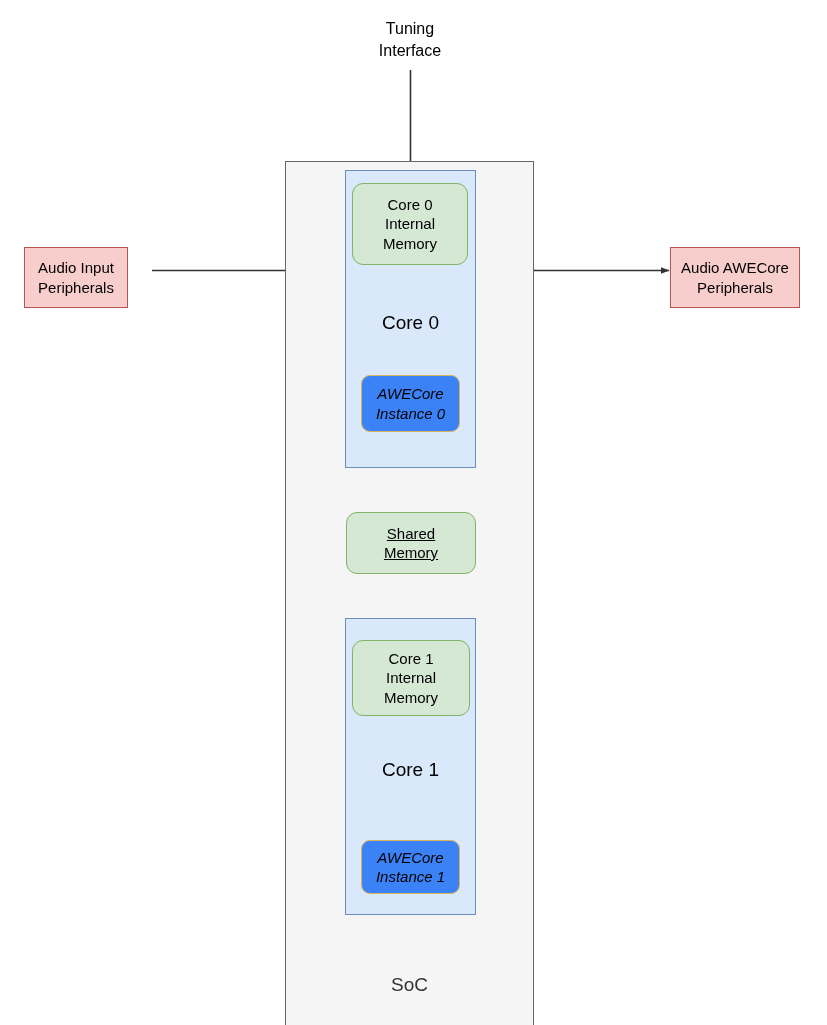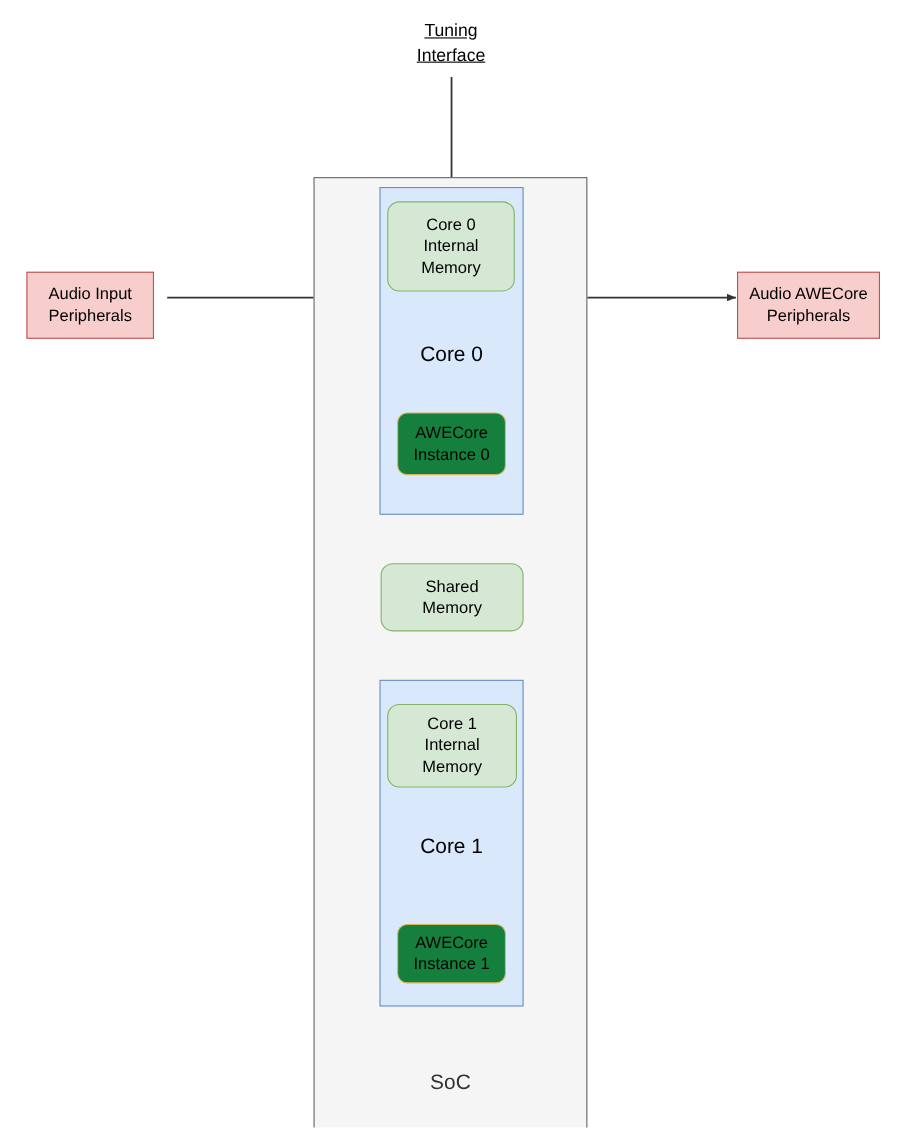--- a/index.html
+++ b/index.html
@@ -85,55 +85,56 @@
     color: #000;
   }
   #core0-mem { left: 352px; top: 183px; width: 116px; height: 82px; }
   #core1-mem { left: 352px; top: 640px; width: 118px; height: 76px; }
   #shared-mem {
     left: 346px; top: 512px; width: 130px; height: 62px;
     background: #d5e8d4;
     border: 1px solid #82b366;
     border-radius: 11px;
     font-size: 15px;
+    text-decoration: underline;
   }
   
   .awe-box {
-    background: #15803d;
+    background: #3b82f6;
     border: 1px solid #d6b656;
     border-radius: 9px;
     font-size: 15px;
     color: #000;
+    font-style: italic;
   }
   #awe0-box { left: 361px; top: 375px; width: 99px; height: 57px; }
   #awe1-box { left: 361px; top: 840px; width: 99px; height: 54px; }
   
   .periph-box {
     background: #f8cecc;
     border: 1px solid #b85450;
     font-size: 15px;
     color: #000;
     top: 247px;
     height: 61px;
   }
-  #audio-in-box  { left: 24px;  width: 116px; }
+  #audio-in-box  { left: 24px;  width: 104px; }
   #audio-out-box { left: 670px; width: 130px; }
   
   #tuning-label {
     position: absolute;
     left: 330px;
     top: 18px;
     width: 160px;
     text-align: center;
     font-size: 16px;
     line-height: 1.35;
     white-space: pre-line;
     color: #000;
     z-index: 4;
-    text-decoration: underline;
   }
 </style>
 </head>
 <body>
 
 <svg id="canvas" viewBox="0 0 827 1025" xmlns="http://www.w3.org/2000/svg">
   <defs>
     <marker id="arrowhead" markerWidth="9" markerHeight="7" refX="8.5" refY="3.5" orient="auto" markerUnits="userSpaceOnUse">
       <path d="M0,0 L9,3.5 L0,7 Z" fill="#333333"></path>
     </marker>

